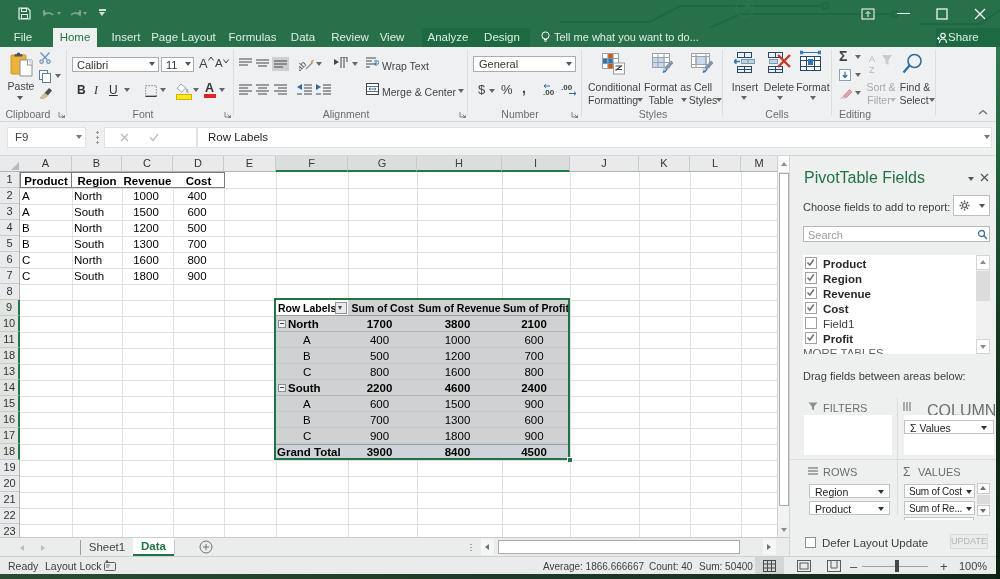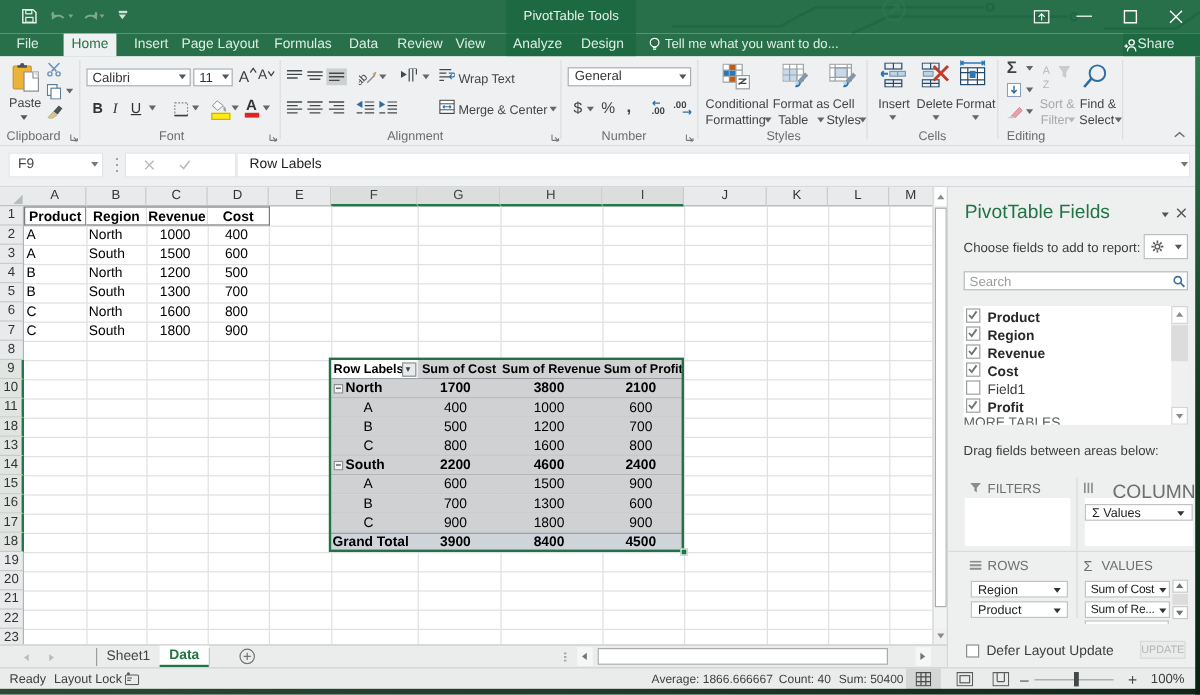--- a/index.html
+++ b/index.html
@@ -84,21 +84,20 @@
         <path d="M0.5 3.5 L2 7 L5 4.5" fill="#7fa893" stroke="none"></path>
       </svg>
     <div class="abs" style="left:57px;top:12px;width:0;height:0;border-left:2.5px solid transparent;border-right:2.5px solid transparent;border-top:3px solid #7fa893"></div>
     <svg class="abs" style="left:70px;top:8px" width="12" height="10" viewBox="0 0 12 10">
         <path d="M10 2 L10 7 Q5 3 1 7" fill="none" stroke="#7fa893" stroke-width="1.6"></path>
         <path d="M11.5 3.5 L10 7 L7 4.5" fill="#7fa893" stroke="none"></path>
       </svg>
     <div class="abs" style="left:83px;top:12px;width:0;height:0;border-left:2.5px solid transparent;border-right:2.5px solid transparent;border-top:3px solid #7fa893"></div>
     <div class="abs" style="left:99px;top:9px;width:7px;height:1.5px;background:#cfe2d8"></div>
     <div class="abs" style="left:99px;top:12px;width:0;height:0;border-left:3.5px solid transparent;border-right:3.5px solid transparent;border-top:4px solid #cfe2d8"></div>
-    <div class="abs" style="left:422px;top:0;width:108px;height:28px;background:#1d6941;text-align:center;color:#e8f1ec;font-size:11px;line-height:28px;">PivotTable Tools</div>
 
     <svg class="abs" style="left:861px;top:8px" width="14" height="12" viewBox="0 0 14 12">
         <rect x="1" y="1" width="12" height="10" fill="none" stroke="#fff" stroke-width="1"></rect>
         <path d="M7 9 V4 M4.5 6 L7 3.5 L9.5 6" stroke="#fff" stroke-width="1" fill="none"></path>
       </svg>
     <div class="abs" style="left:897px;top:13px;width:13px;height:1.4px;background:#fff"></div>
     <svg class="abs" style="left:936px;top:8px" width="12" height="12" viewBox="0 0 12 12">
         <rect x="1" y="1" width="10" height="10" fill="none" stroke="#fff" stroke-width="1.2"></rect>
       </svg>
     <svg class="abs" style="left:974px;top:8px" width="12" height="12" viewBox="0 0 12 12">

